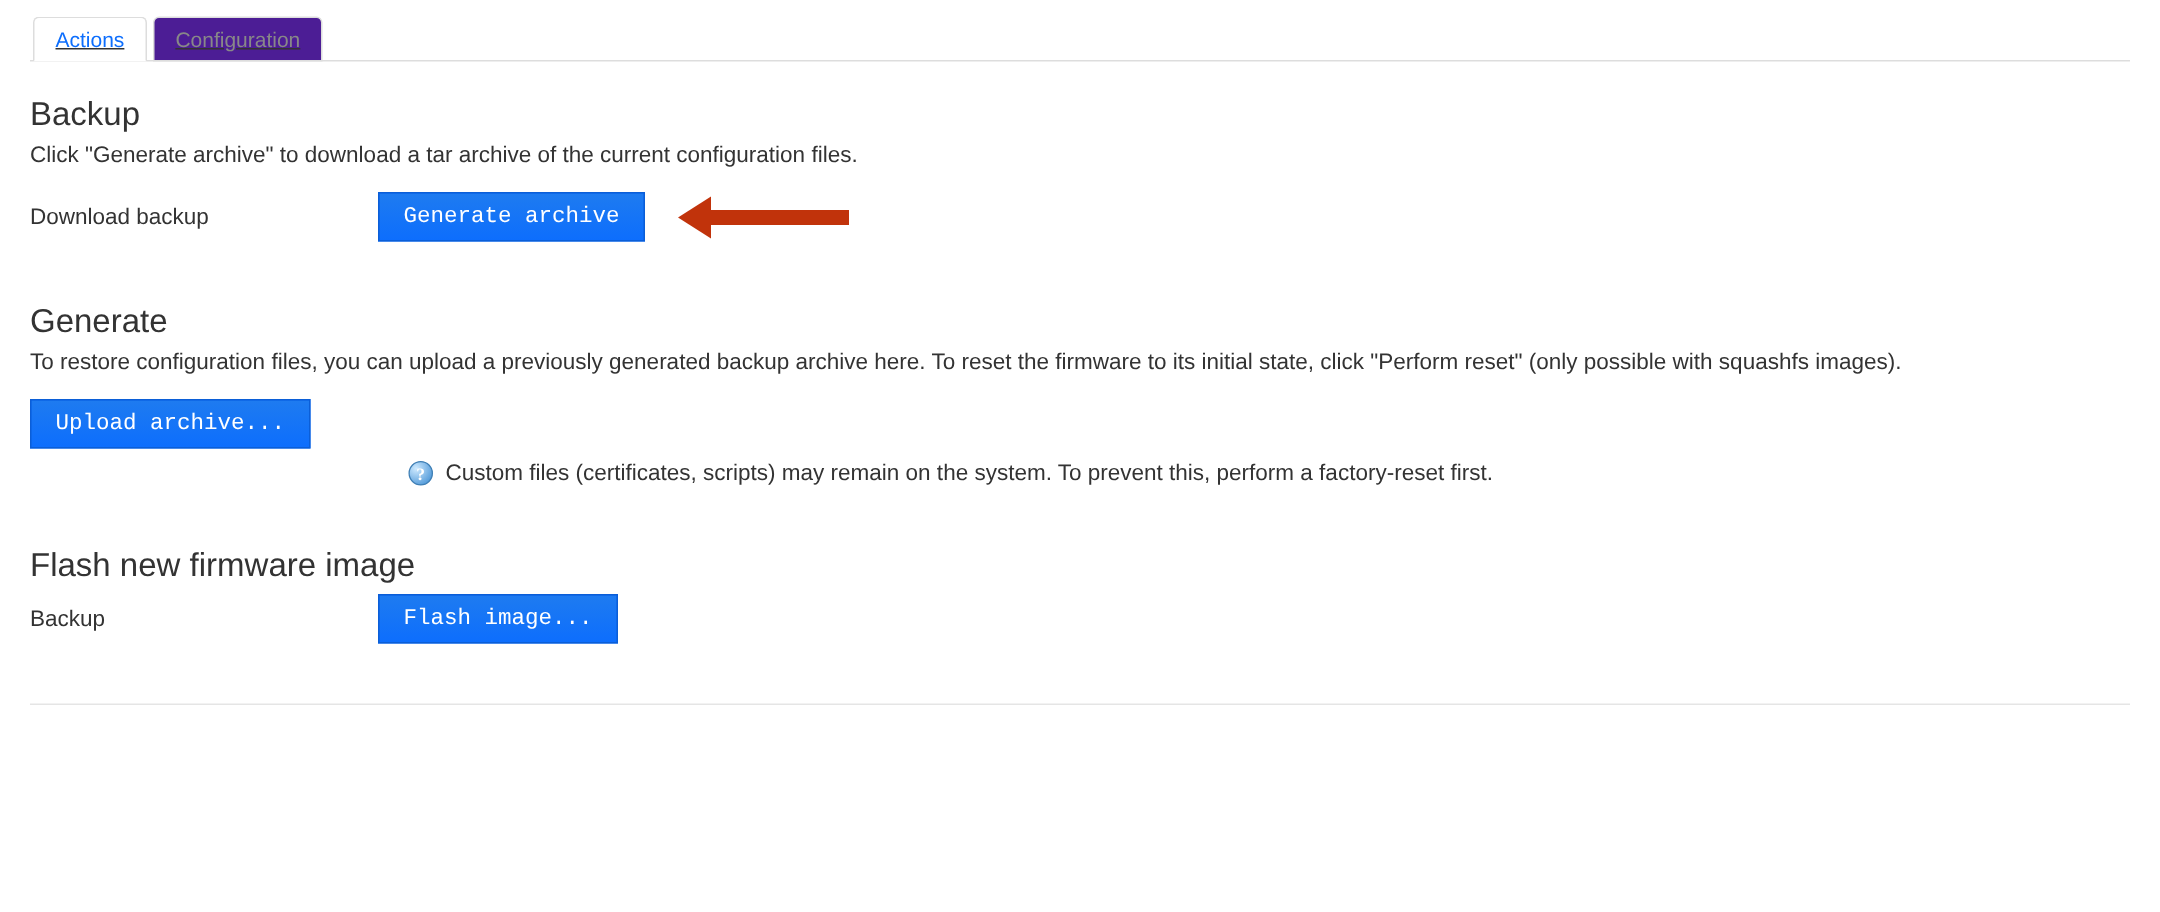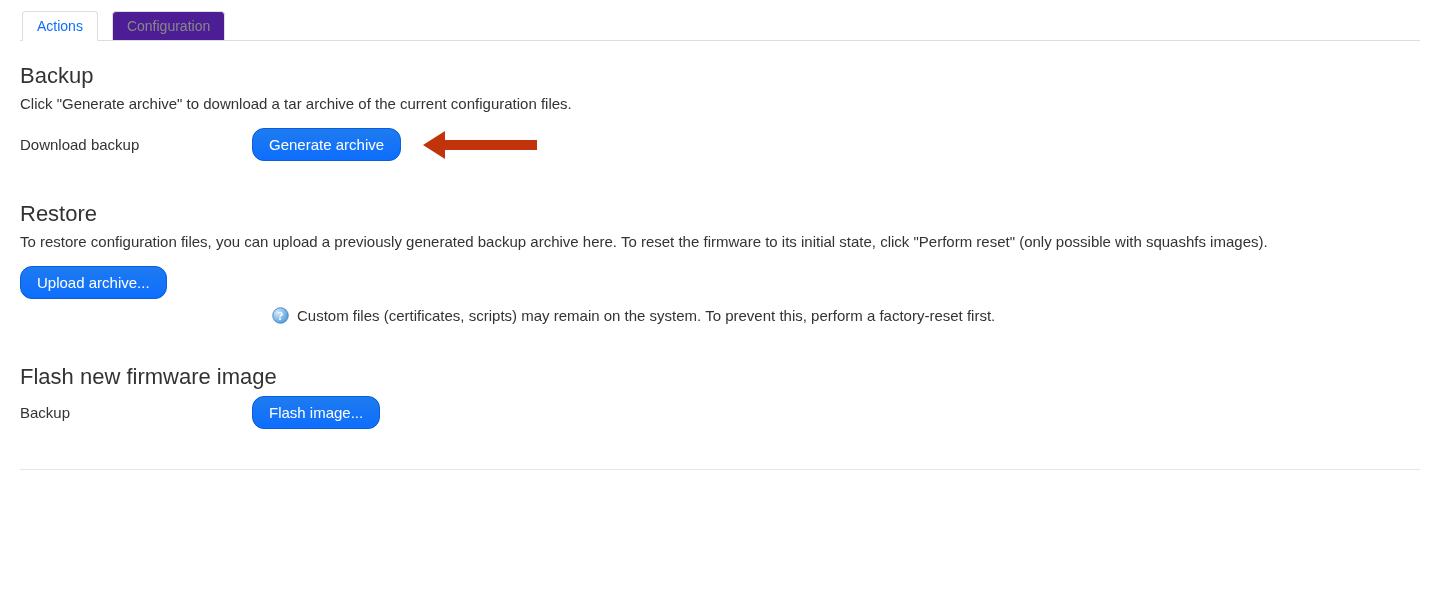--- a/index.html
+++ b/index.html
@@ -21,23 +21,24 @@
     margin: 0 0 6px 0;
     color: #333;
   }
   .tabs-bar {
     border-bottom: 1px solid #ddd;
     margin-bottom: 22px;
     padding-left: 2px;
   }
   .tabs {
     display: flex;
-    gap: 12px;
+    gap: 2px;
     position: relative;
     top: 1px;
+    text-decoration: underline;
   }
   .tab {
     padding: 6px 14px;
     border: 1px solid #ddd;
     border-top-left-radius: 4px;
     border-top-right-radius: 4px;
     background: #4c1d95;
     color: #888;
     font-size: 14px;
     cursor: pointer;
@@ -77,25 +78,25 @@
   }
   .form-control {
     display: flex;
     align-items: center;
   }
   .btn {
     background: linear-gradient(#1e7bf0, #0d6efd);
     background-color: #0d6efd;
     color: #fff;
     border: 1px solid #0b5ed7;
-    border-radius: 12px;
+    border-radius: 0;
     padding: 7px 16px;
     font-size: 15px;
     cursor: pointer;
-    font-family: Liberation Sans, sans-serif;
+    font-family: Liberation Mono, monospace;
   }
   .hint-row {
     display: flex;
     align-items: center;
     margin-left: 252px;
     margin-top: 6px;
     font-size: 15px;
     color: #333;
   }
   .info-icon {
@@ -155,21 +156,21 @@
         <button class="btn">Generate archive</button>
         <div class="arrow">
           <div class="arrow-head"></div>
           <div class="arrow-shaft"></div>
         </div>
       </div>
     </div>
   </div>
 
   <div class="section">
-    <h2 class="section-title">Restore</h2>
+    <h2 class="section-title">Generate</h2>
     <p class="section-desc">To restore configuration files, you can upload a previously generated backup archive here. To reset the firmware to its initial state, click "Perform reset" (only possible with squashfs images).</p>
     <div class="form-row">
       <div class="form-control">
         <button class="btn">Upload archive...</button>
       </div>
     </div>
     <div class="hint-row">
       <span class="info-icon">
         <svg viewBox="0 0 16 16">
           <defs>

